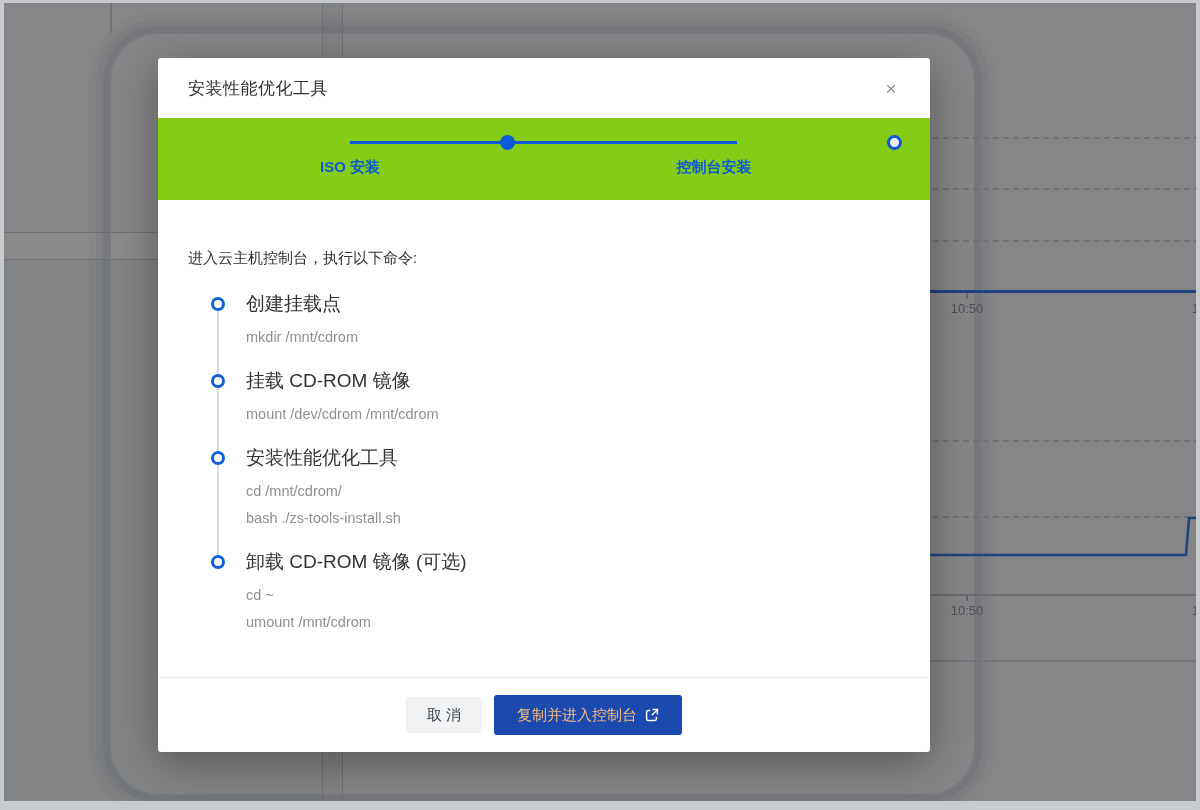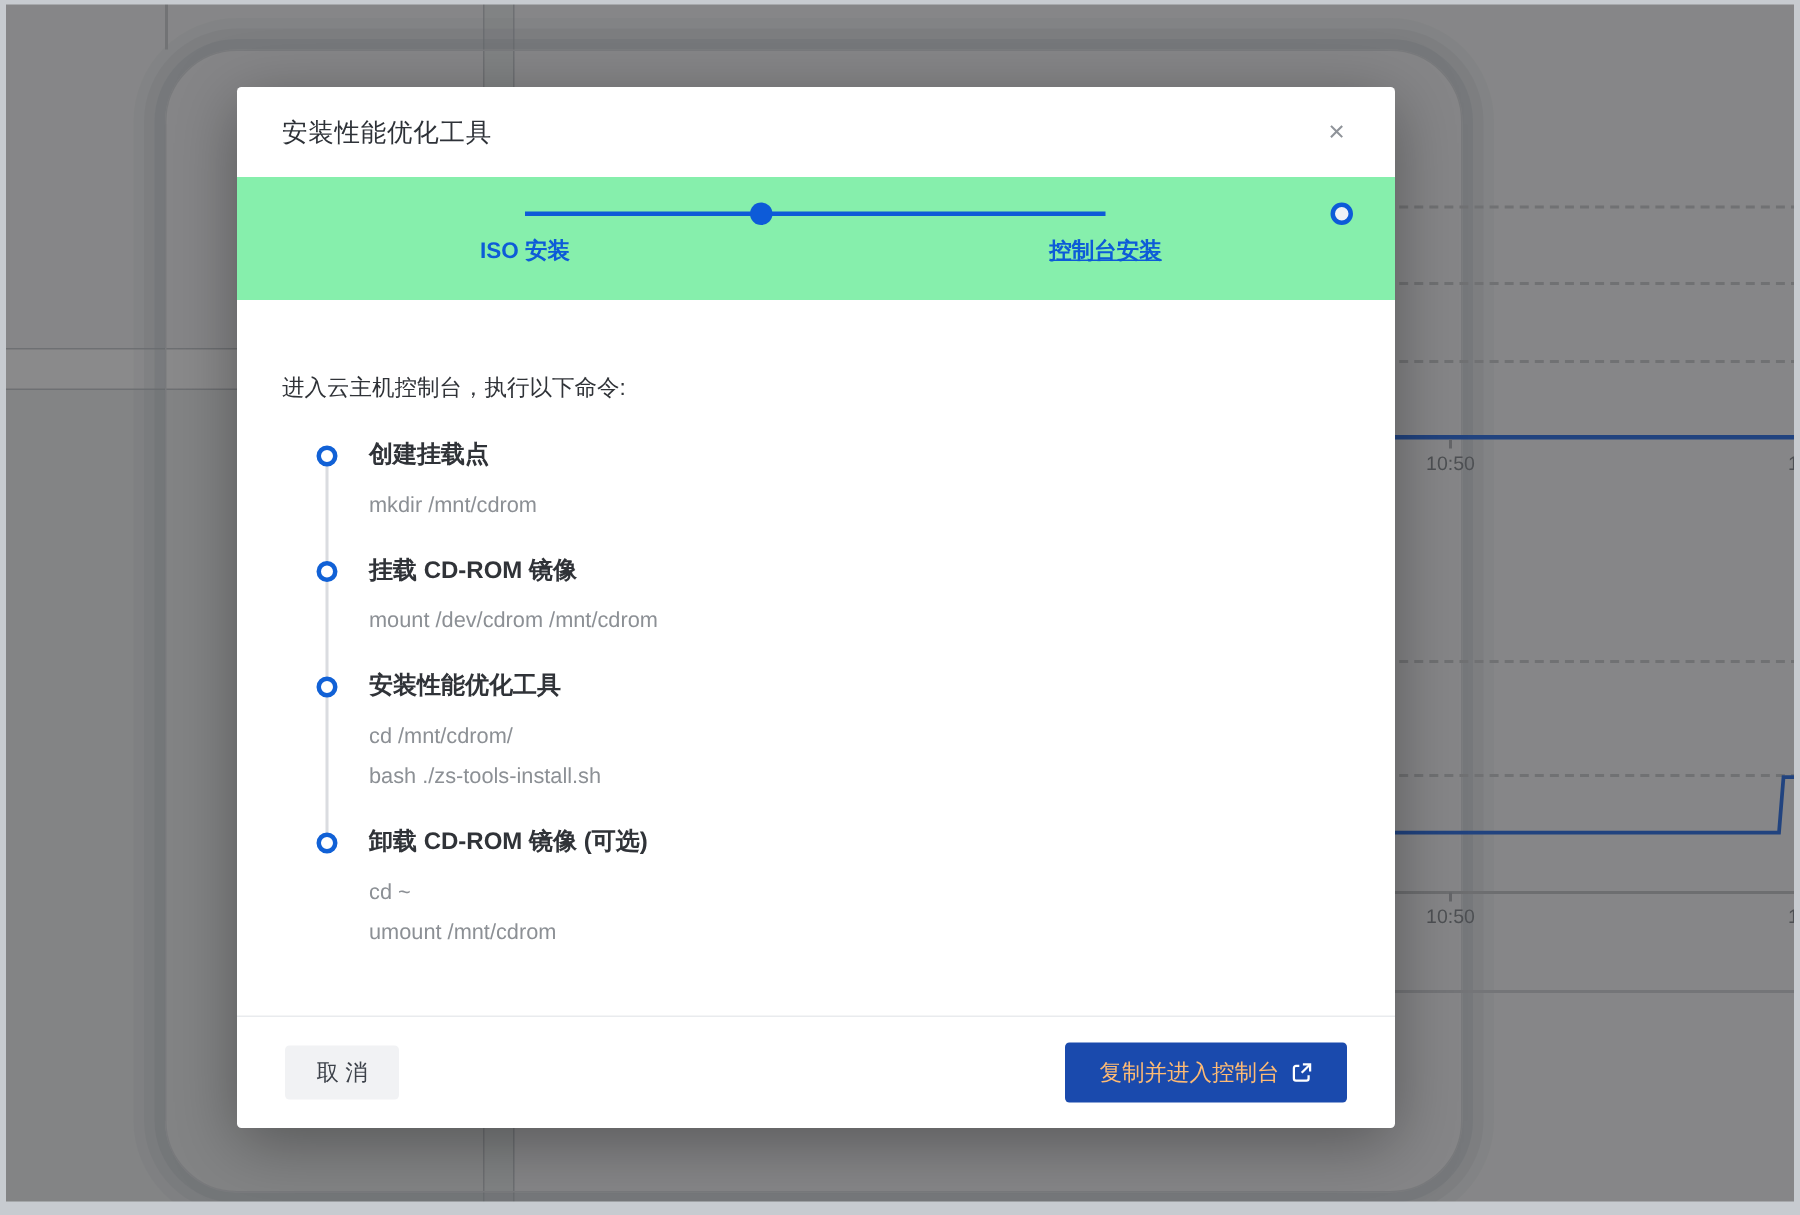--- a/index.html
+++ b/index.html
@@ -35,41 +35,41 @@
   .modal { position:absolute; left:158px; top:58px; width:772px; height:694px;
     background:#fff; border-radius:3px; box-shadow:0 10px 44px rgba(0,0,0,.35);
     display:flex; flex-direction:column; }
   .modal-header { height:60px; flex:0 0 60px; display:flex; align-items:center;
     padding:0 30px; position:relative; }
   .modal-title { font-size:17px; color:#2e3238; letter-spacing:.5px; }
   .modal-close { position:absolute; right:26px; top:50%; transform:translateY(-50%);
     width:26px; height:26px; display:flex; align-items:center; justify-content:center;
     font-size:19px; color:#8f9399; cursor:pointer; line-height:1; }
   
-  .stepper { height:82px; flex:0 0 82px; background:#86efac; position:relative;text-align:right; }
+  .stepper { height:82px; flex:0 0 82px; background:#84cc16; position:relative;text-align:right; }
   .stepper-line { position:absolute; left:192px; width:387px; top:23px; height:2.5px; background:#0d5bd8; }
   .stepper-dot { position:absolute; top:17px; width:15px; height:15px; border-radius:50%; }
   .dot-filled { left:342px; background:#0d5bd8; }
   .dot-hollow { left:729px; background:#eff1f6; border:3px solid #0d5bd8; }
   .stepper-label { position:absolute; top:40px; transform:translateX(-50%);
     font-size:15px; font-weight:bold; color:#0d5bd8; white-space:nowrap; }
-  .label-1 { left:192px; } .label-2 { left:579px;text-decoration:underline; }
+  .label-1 { left:192px; } .label-2 { left:556px; }
   
   .modal-body { flex:1 1 auto; padding:33px 30px 0 30px; position:relative; overflow:hidden;margin-top:16px; }
   .intro { font-size:15px; color:#303338; margin-bottom:28px; }
   .steps { position:relative; }
   .steps-connector { position:absolute; left:29px; top:12px; height:258px; width:2px; background:#dadce0; }
   .install-step { position:relative; padding-left:58px; margin-bottom:22px; }
   .step-circle { position:absolute; left:23px; top:1px; width:14px; height:14px;
     border:3px solid #1161d6; background:#fff; border-radius:50%; z-index:1; }
-  .step-title { font-size:16px; font-weight:bold; color:#303338; line-height:16px; margin-bottom:12px; }
+  .step-title { font-size:19px; font-weight:normal; color:#303338; line-height:16px; margin-bottom:12px; }
   .step-cmd { font-size:14.5px; color:#8c9095; line-height:27px; }
   
   .modal-footer { flex:0 0 75px; border-top:1px solid #e9ebee;
-    display:flex; justify-content:space-between; align-items:center; gap:12px; padding:0 32px; }
+    display:flex; justify-content:center; align-items:center; gap:12px; padding:0 32px; }
   .btn { border:none; border-radius:3px; cursor:pointer;
     font-family:"Liberation Sans","DejaVu Sans",sans-serif; }
   .btn-cancel { height:36px; padding:0 21px; background:#f1f2f4; color:#3d424a; font-size:15px; }
   .btn-primary { height:40px; padding:0 23px; background:#1a4aad; color:#fdba74; font-size:15px;
     display:flex; align-items:center; gap:8px; }
   .btn-primary svg { display:block; }
   
   .frame { position:absolute; inset:0; pointer-events:none;
     border-style:solid; border-color:#c7cbd0; border-width:3px 4px 9px 4px; }
 </style>

